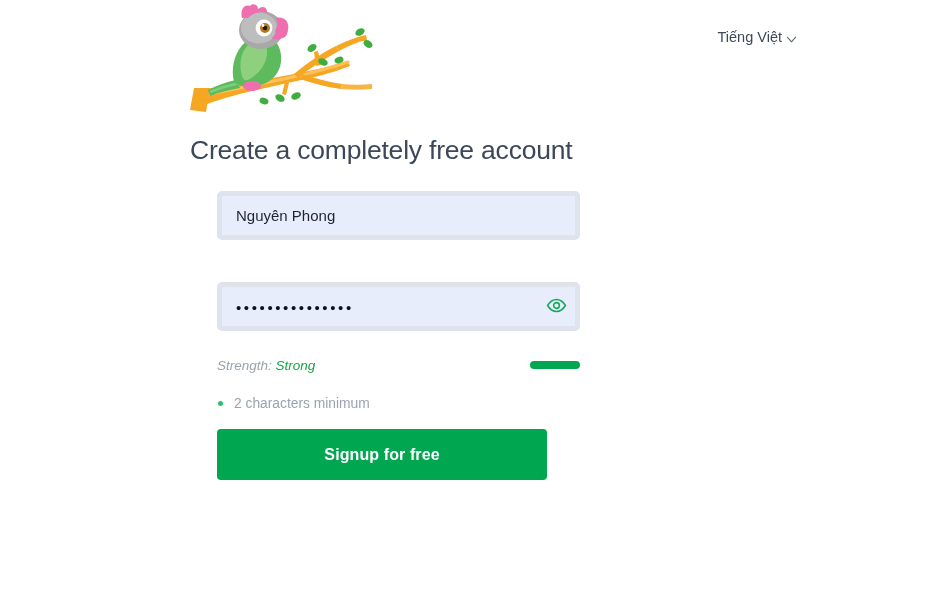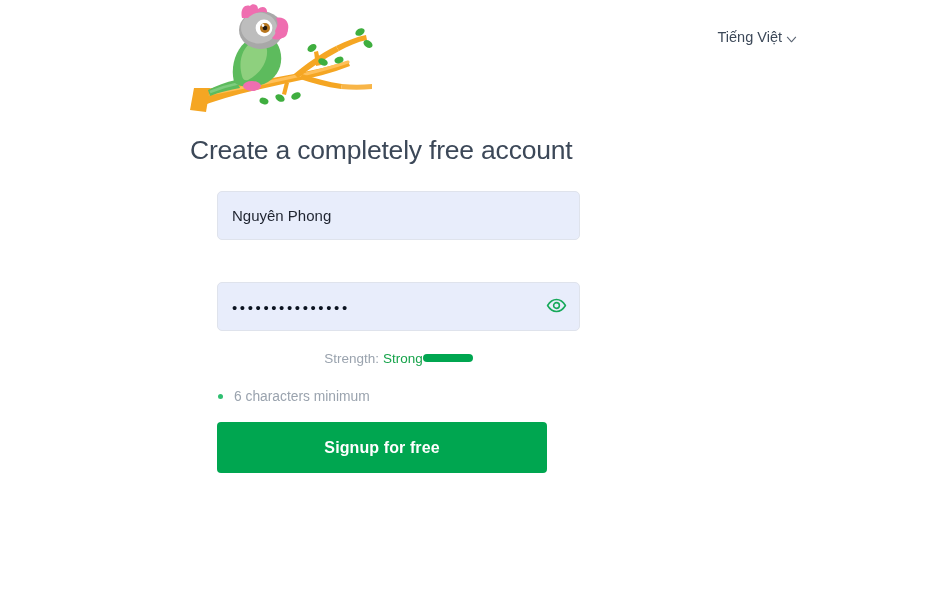--- a/index.html
+++ b/index.html
@@ -69,21 +69,21 @@
   .field-wrap {
     position: relative;
     width: 363px;
     margin-left: 27px;
   }
 
   .field {
     width: 363px;
     height: 49px;
     border-radius: 5px;
-    border: 1px solid #be185d;
+    border: 5px solid #be185d;
     background: #e8edfb;
     font-size: 15px;
     color: #1f2430;
     padding: 0 14px;
     font-family: "Liberation Sans", sans-serif;
     outline: none;
     display: flex;
     align-items: center;
   }
   .field.autofill {
@@ -132,22 +132,23 @@
 
   .gap-14 { height: 21px; }
 
   
   .strength-row {
     margin-left: 27px;
     width: 363px;
     height: 22px;
     display: flex;
     align-items: center;
-    justify-content: center;
-    margin-top: 16px;
+    justify-content: space-between;
+    margin-top: 23px;
+    font-style: italic;
   }
   .strength-label {
     font-size: 13.5px;
     color: #9aa3ae;
   }
   .strength-label .val {
     color: #16a34a;
   }
   .strength-bar {
     width: 50px;
@@ -316,21 +317,21 @@
         <span>Strength:</span>
         <span class="val">Strong</span>
       </div>
       <div class="strength-bar"></div>
     </div>
 
     
     <ul class="req-list">
       <li>
         <span class="bullet"></span>
-        <span>6 characters minimum</span>
+        <span>2 characters minimum</span>
       </li>
     </ul>
 
     
     <button class="submit-btn">Signup for free</button>
 
     
 
   </div>
 </div>

